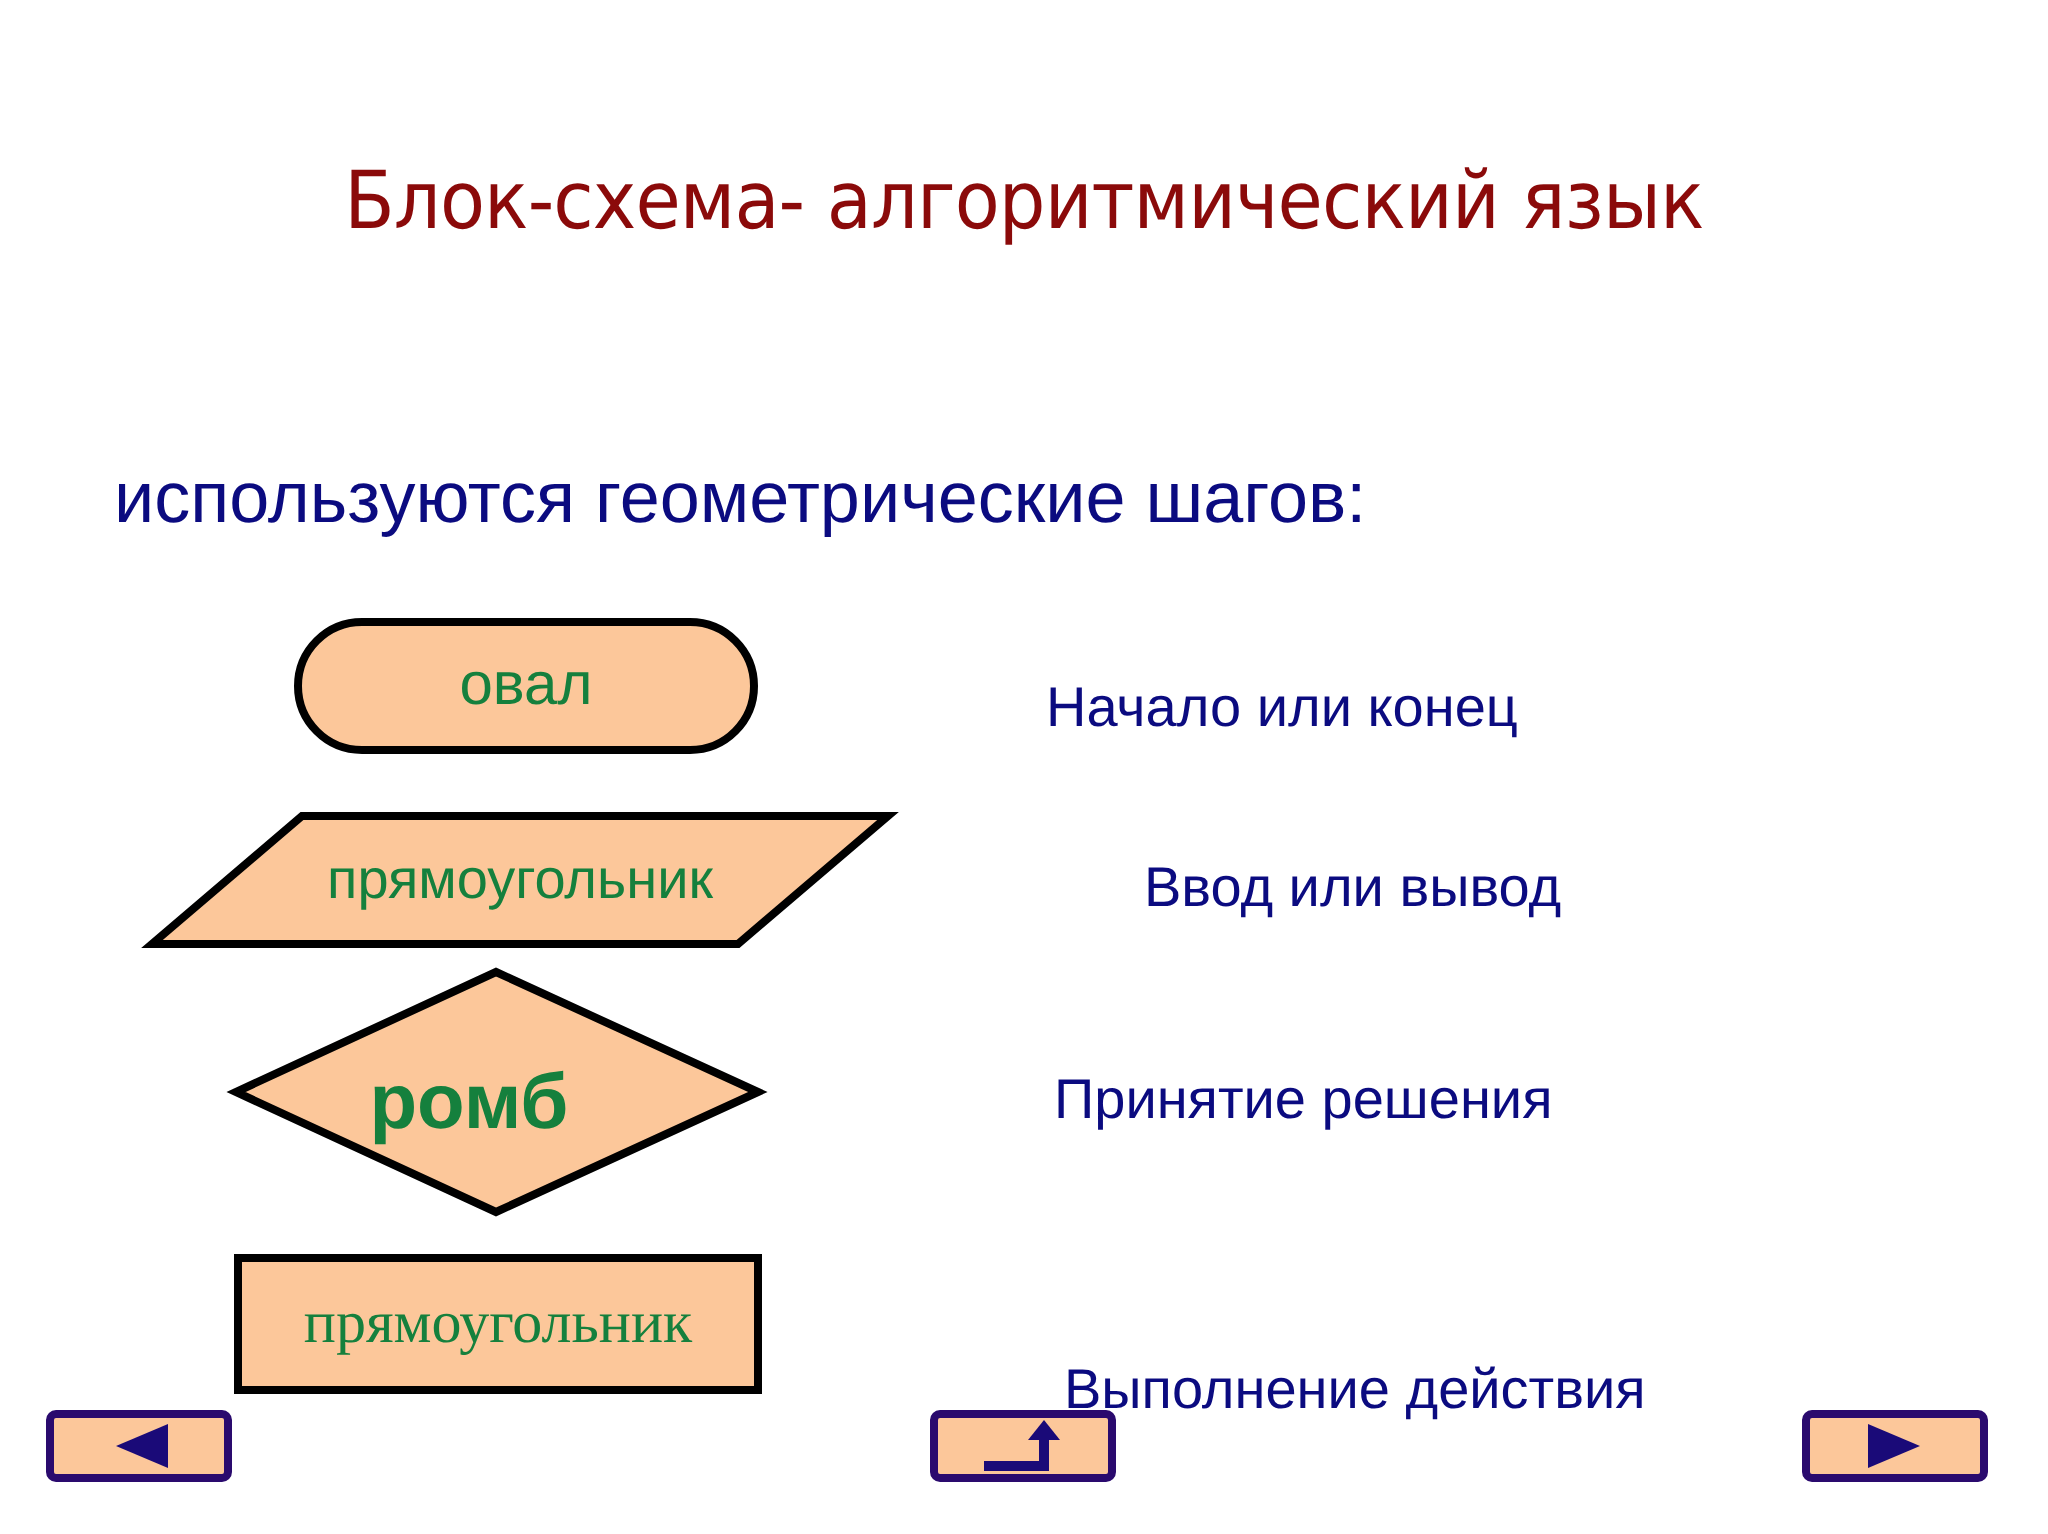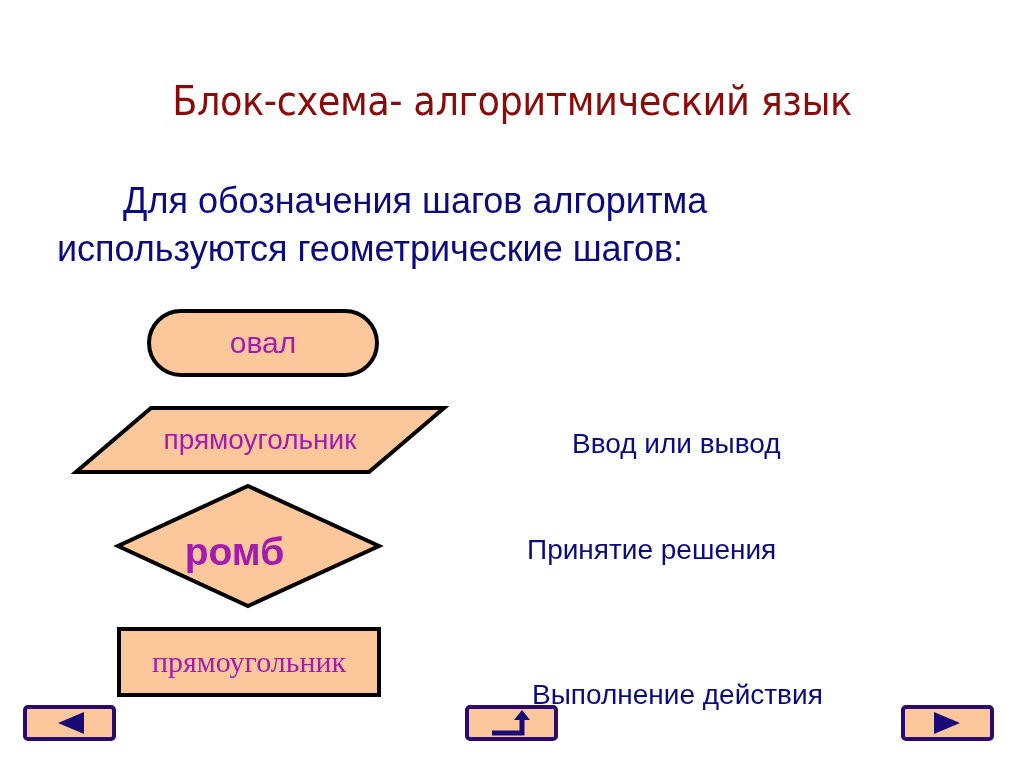--- a/index.html
+++ b/index.html
@@ -43,21 +43,21 @@
   .intro.l2 { left: 57px; top: 228px; }
 
   .shape-svg {
     position: absolute;
     left: 0; top: 0;
     width: 1024px; height: 767px;
   }
   .shape-label {
     position: absolute;
     font-family: "Liberation Sans", sans-serif;
-    color: #a21caf;
+    color: #15803d;
     text-align: center;
     white-space: nowrap;
   }
   .desc {
     position: absolute;
     font-family: "Liberation Sans", sans-serif;
     font-size: 28px;
     color: #0B0B80;
     white-space: nowrap;
   }
@@ -77,39 +77,39 @@
   }
   .nav-btn svg { display: block; }
 </style>
 </head>
 <body>
 
 <div class="slide">
 
   <div class="title">Блок-схема- алгоритмический язык</div>
 
-  <div class="intro l1">Для обозначения шагов алгоритма</div>
   <div class="intro l2">используются геометрические шагов:</div>
 
   <svg class="shape-svg" viewBox="0 0 1024 767">
 
     <rect x="149" y="311" width="228" height="64" rx="32" ry="32" fill="#FCC79A" stroke="#000000" stroke-width="4"></rect>
 
     <polygon points="151,408 444,408 369,472 76,472" fill="#FCC79A" stroke="#000000" stroke-width="4" stroke-linejoin="miter"></polygon>
 
     <polygon points="248,486 379,546 248,606 118,546" fill="#FCC79A" stroke="#000000" stroke-width="4" stroke-linejoin="miter"></polygon>
 
     <rect x="119" y="629" width="260" height="66" fill="#FCC79A" stroke="#000000" stroke-width="4"></rect>
   </svg>
 
   <div class="shape-label" style="left:149px; top:326px; width:228px; font-size:30px;">овал</div>
   <div class="shape-label" style="left:112px; top:424px; width:296px; font-size:28px;">прямоугольник</div>
   <div class="shape-label" style="left:104px; top:530px; width:261px; font-size:39px;font-weight:bold;">ромб</div>
   <div class="shape-label" style="left:119px; top:645px; width:260px; font-size:30px;font-family:Liberation Serif, serif;">прямоугольник</div>
 
+  <div class="desc" style="left:523px; top:338px;">Начало или конец</div>
   <div class="desc" style="left:526px; top:428px;margin-left:46px;">Ввод или вывод</div>
   <div class="desc" style="left:527px; top:534px;">Принятие решения</div>
   <div class="desc" style="left:532px; top:643px;margin-top:36px;">Выполнение действия</div>
 
   <div class="nav-btn" style="left:23px;">
     <svg width="40" height="24" viewBox="0 0 40 24">
       <polygon points="8,12 34,1 34,23" fill="#1A0A78"></polygon>
     </svg>
   </div>
 

